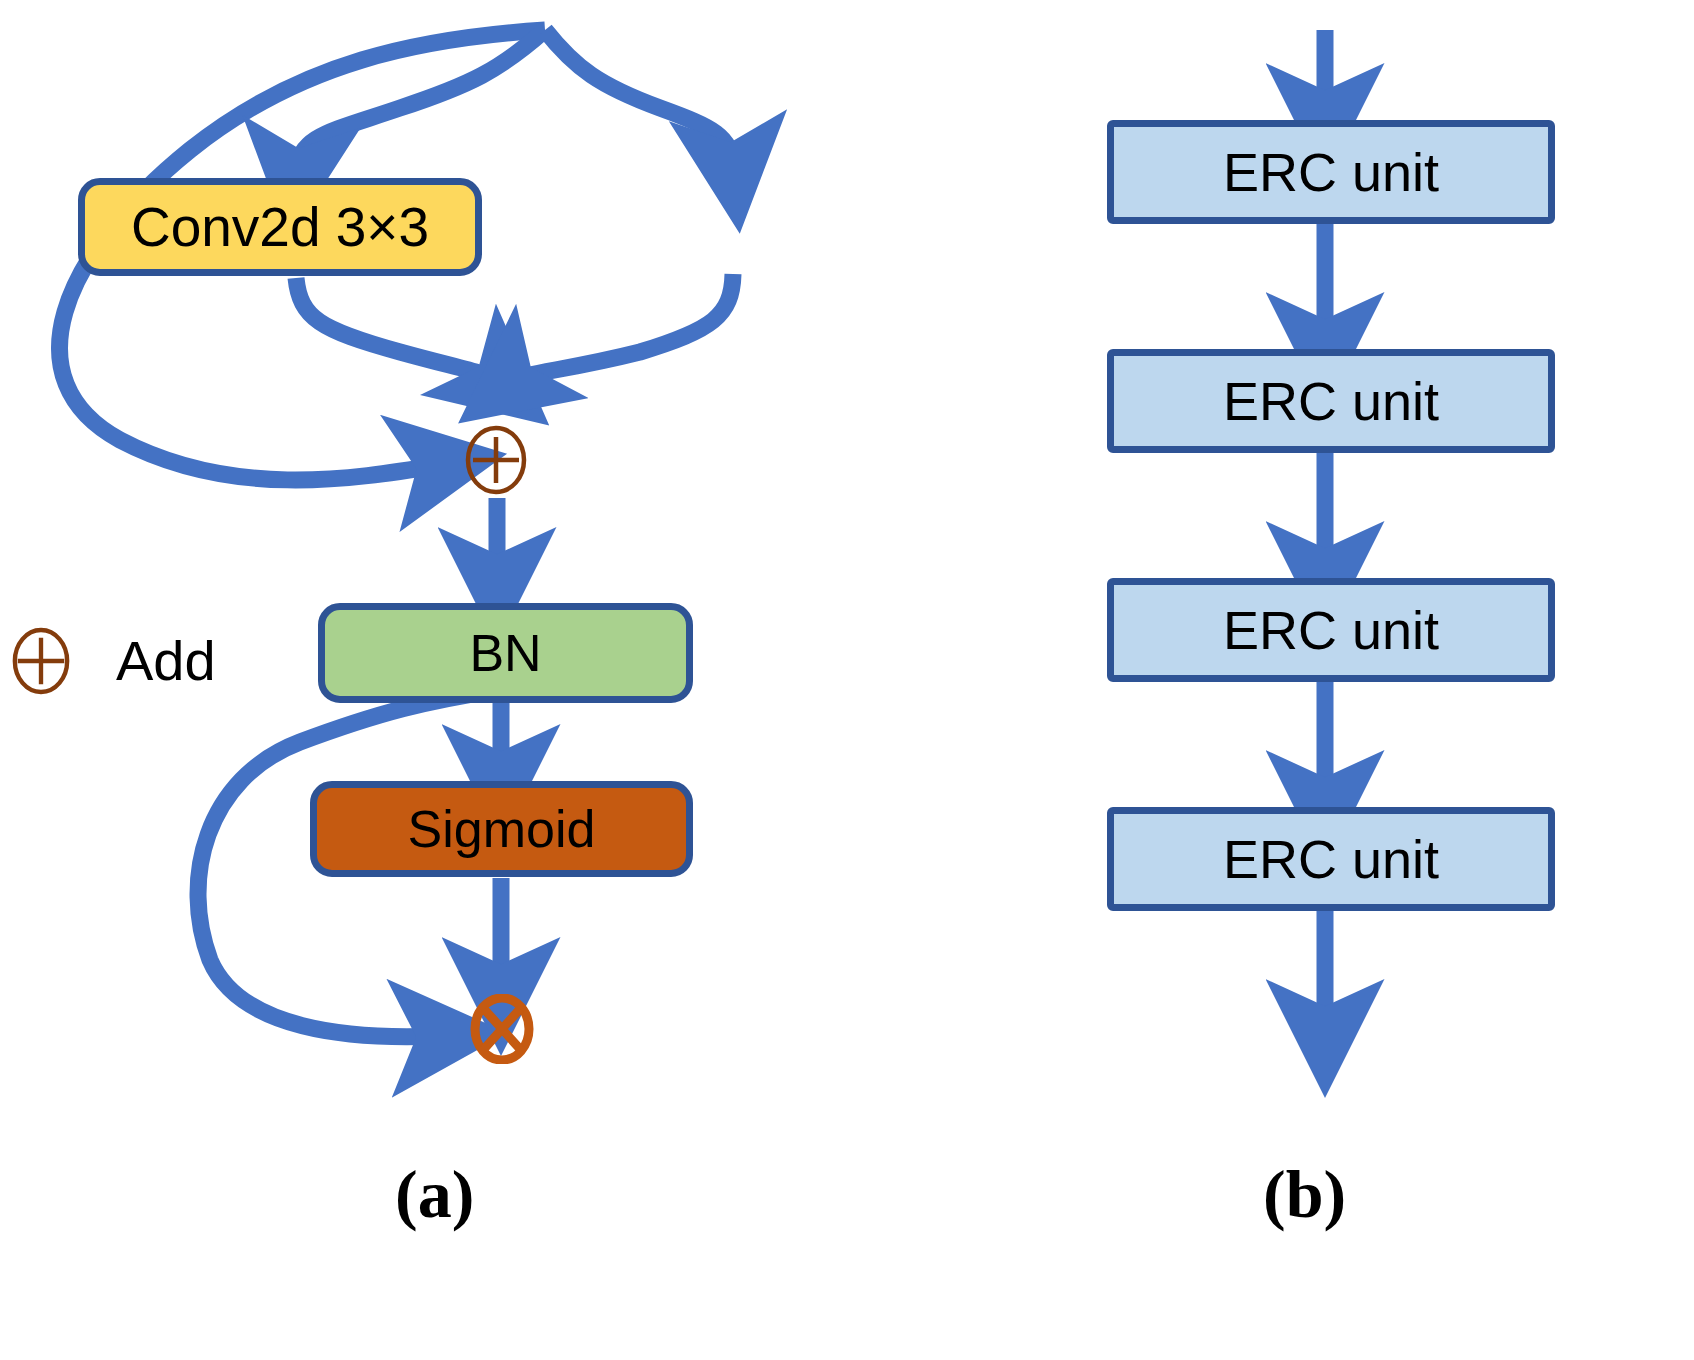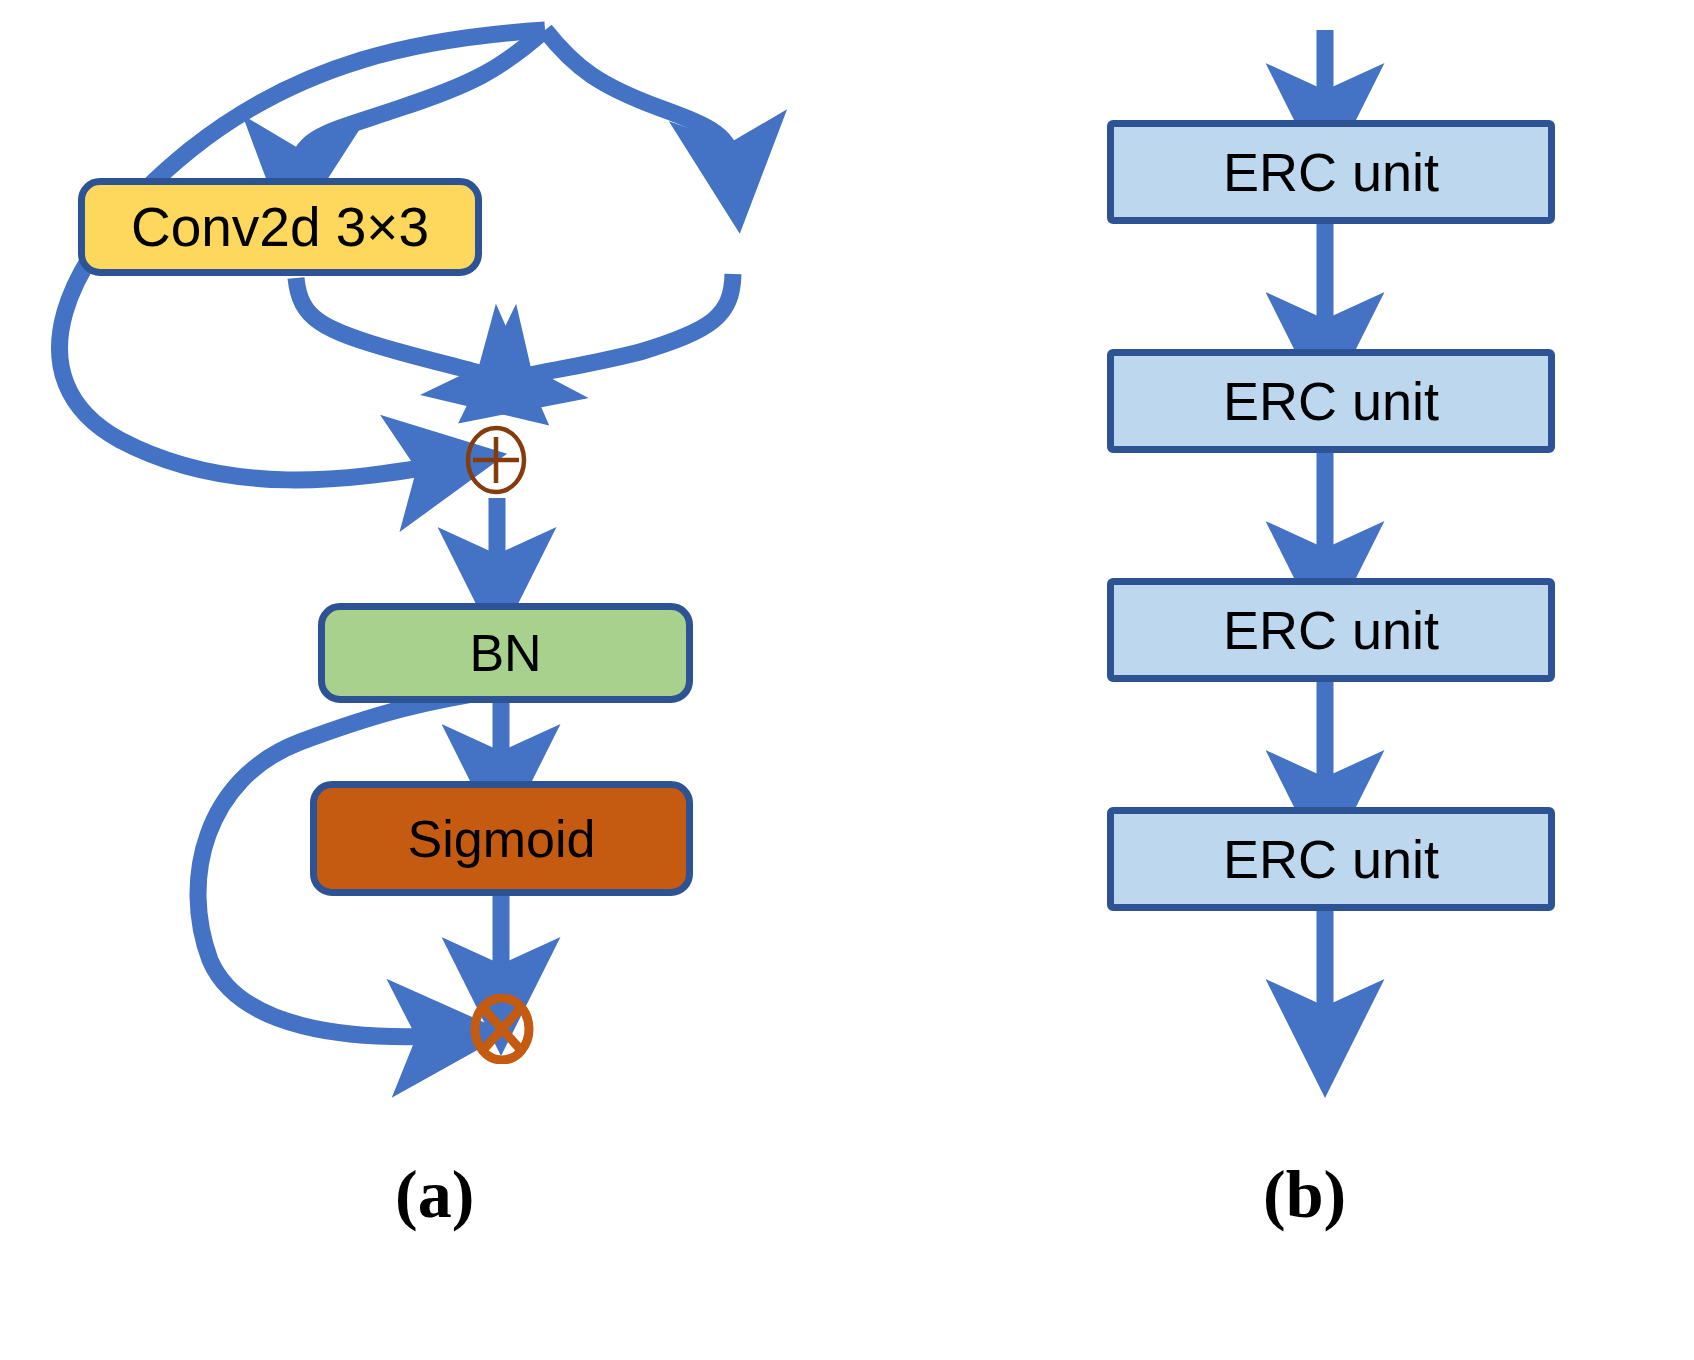--- a/index.html
+++ b/index.html
@@ -15,21 +15,21 @@
         display:flex;align-items:center;justify-content:center;
         border:7px solid #2E5395;border-radius:22px;
         color:#000;line-height:1;white-space:nowrap;}
 
   .conv33{left:78px;  top:178px; width:404px; height:98px;
           background:#FDD85D; font-size:55px;}
   .conv11{left:525px; top:172px; width:415px; height:100px;
           background:#FDEFCF; font-size:55px;}
   .bn    {left:318px; top:603px; width:375px; height:100px;
           background:#A9D18E; font-size:52px;}
-  .sigmoid{left:310px;top:781px; width:383px; height:115px;
+  .sigmoid{left:310px;top:781px; width:383px; height:96px;
           background:#C55A11; font-size:52px;}
 
   .erc   {left:1107px; width:448px; height:104px;
           background:#BDD7EE; font-size:54px;border-radius:6px;}
   .erc1{top:120px;} .erc2{top:349px;} .erc3{top:578px;} .erc4{top:807px;}
 
   .op-node{position:absolute;width:64px;height:70px;}
   .op-add{left:464px;top:425px;}
   .op-mul{left:470px;top:994px;}
 
@@ -103,20 +103,27 @@
     <ellipse cx="32" cy="35" rx="28" ry="32" fill="none" stroke="#843C0C" stroke-width="4.5"></ellipse>
     <path d="M32,12 L32,58 M9,35 L55,35" stroke="#843C0C" stroke-width="4.5" fill="none"></path>
   </svg>
 
   <svg class="op-node op-mul" viewBox="0 0 64 70">
     <ellipse cx="32" cy="35" rx="27" ry="31" fill="none" stroke="#C55A11" stroke-width="9"></ellipse>
     <path d="M14,15 L50,55 M50,15 L14,55" stroke="#C55A11" stroke-width="9" fill="none"></path>
   </svg>
 
 
+  <div class="legend-row legend-add">
+    <svg class="legend-glyph" viewBox="0 0 64 72">
+      <ellipse cx="32" cy="36" rx="27" ry="32" fill="none" stroke="#843C0C" stroke-width="4.5"></ellipse>
+      <path d="M32,12 L32,60 M8,36 L56,36" stroke="#843C0C" stroke-width="4.5" fill="none"></path>
+    </svg>
+    <span class="legend-label">Add</span>
+  </div>
 
   <div class="node erc erc1">ERC unit</div>
   <div class="node erc erc2">ERC unit</div>
   <div class="node erc erc3">ERC unit</div>
   <div class="node erc erc4">ERC unit</div>
 
   <div class="caption cap-a">(a)</div>
   <div class="caption cap-b">(b)</div>
 
 </div>

